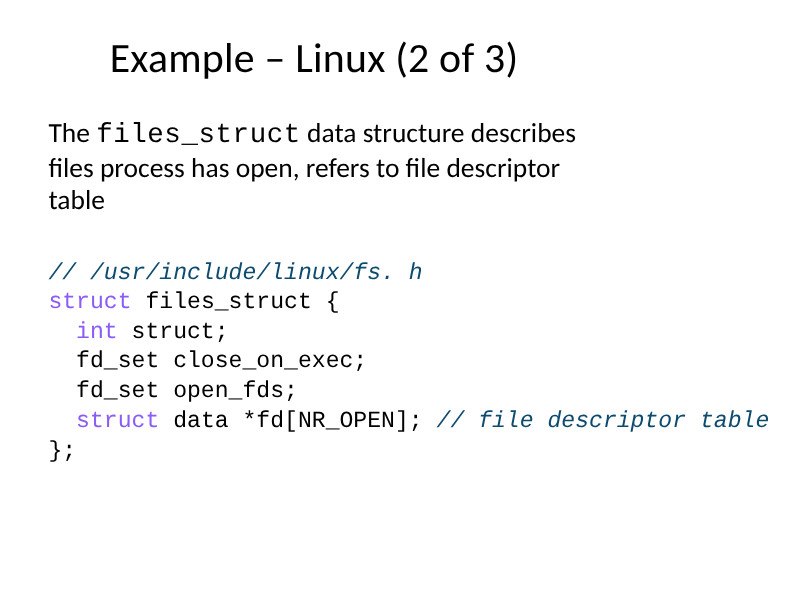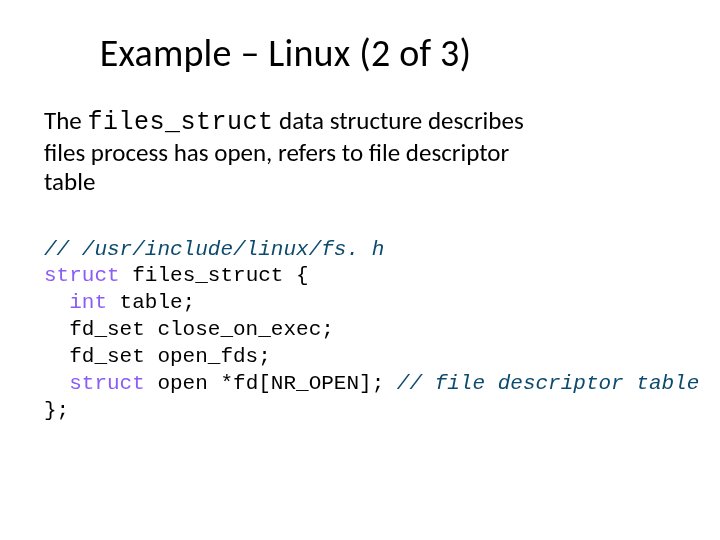--- a/index.html
+++ b/index.html
@@ -60,19 +60,19 @@
 <div class="slide">
 
   <h1 class="title">Example – Linux (2 of 3)</h1>
 
   <p class="body-text">
     <span>The </span><span class="mono-inline">files_struct</span><span> data structure describes files process has open, refers to file descriptor table</span>
   </p>
 
   <pre class="code-block"><span class="comment">// /usr/include/linux/fs. h</span>
 <span class="kw">struct</span><span> files_struct {</span>
-<span class="indent"></span><span class="kw">int</span><span> table;</span>
+<span class="indent"></span><span class="kw">int</span><span> struct;</span>
 <span class="indent"></span><span>fd_set </span><span>close_on_exec;</span>
 <span class="indent"></span><span>fd_set </span><span>open_fds;</span>
-<span class="indent"></span><span class="kw">struct</span><span> open *fd[NR_OPEN]; </span><span class="comment">// file descriptor table</span>
+<span class="indent"></span><span class="kw">struct</span><span> data *fd[NR_OPEN]; </span><span class="comment">// file descriptor table</span>
 <span>};</span></pre>
 
 </div>
 
 </body></html>

